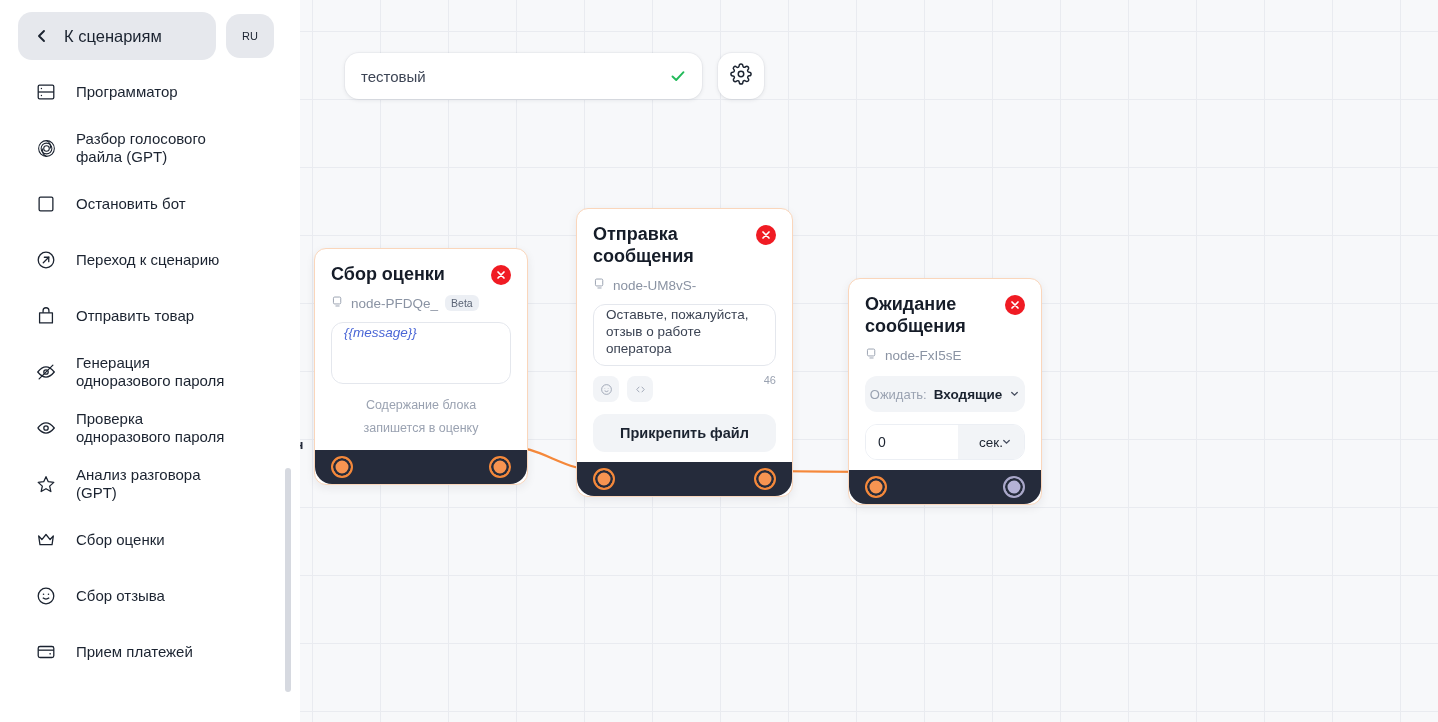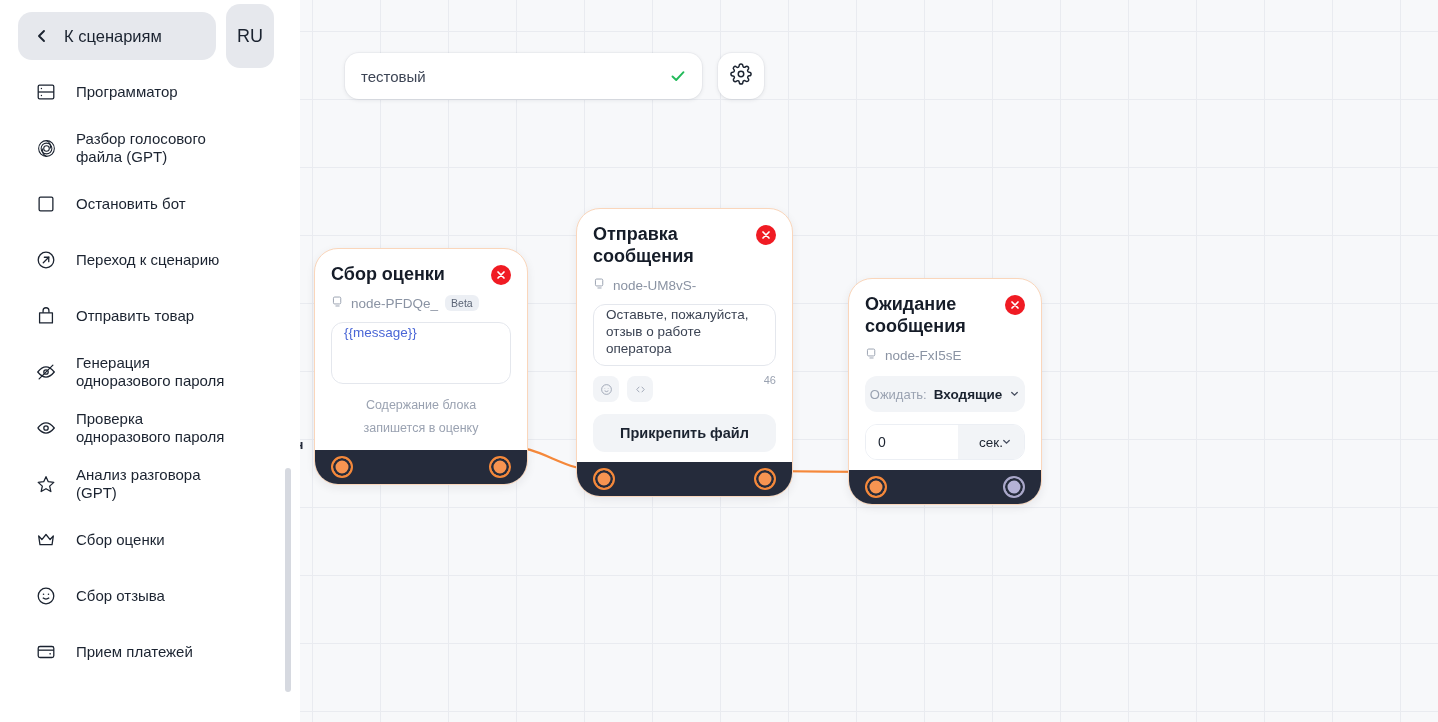--- a/index.html
+++ b/index.html
@@ -77,27 +77,27 @@
     display: flex; align-items: center; justify-content: center;
     width: 16px; height: 16px; flex: none;
   }
   .back-btn .label {
     font-size: 16.5px;
     color: #1b2330;
     white-space: nowrap;
   }
 
   .lang-btn {
-    width: 48px; height: 64px;
+    width: 48px; height: 44px;
     border-radius: 14px;
     background: #e6e8ed;
     display: flex;
     align-items: center;
     justify-content: center;
-    font-size: 18px;
+    font-size: 11px;
     color: #1b2330;
     cursor: pointer;
     flex: none;
     border: none;
   }
 
   #sidebar-list {
     position: absolute;
     left: 0; top: 64px;
     width: 300px;
@@ -176,21 +176,21 @@
     box-shadow: 0 1px 4px rgba(27,35,48,.10), 0 0 0 1px rgba(27,35,48,.03);
     display: flex;
     align-items: center;
     justify-content: center;
     cursor: pointer;
   }
 
   
   .node {
     position: absolute;
-    border-radius: 24px;
+    border-radius: 12px;
     background: #ffffff;
     border: 1.5px solid #fad6bb;
     box-shadow: 0 3px 10px rgba(27,35,48,.07);
     overflow: hidden;
     z-index: 2;
   }
   .node-body { padding: 14px 16px 10px 16px; }
 
   .node-title-row {
     display: flex;
@@ -410,21 +410,21 @@
       <div class="node-id-row">
         <span>
           <svg width="13" height="13" viewBox="0 0 16 16" fill="none" stroke="#9aa2b1" stroke-width="1.2">
             <rect x="3" y="2.5" width="9" height="8.5" rx="1.5"></rect>
               <path d="M5.5 13.5 h5"></path>
           </svg>
         </span>
         <span class="node-id">node-PFDQe_</span>
         <span class="badge-beta">Beta</span>
       </div>
-      <div class="node-textarea tpl" style="height:62px;">{{message}}</div>
+      <div class="node-textarea tpl" style="height:62px;font-style:italic;">{{message}}</div>
       <div class="node-hint">Содержание блока
 запишется в оценку</div>
     </div>
     <div class="node-footer">
       <div class="port left"></div>
       <div class="port right"></div>
     </div>
   </div>
 
   <div class="node" style="left:576px; top:208px; width:217px;">

